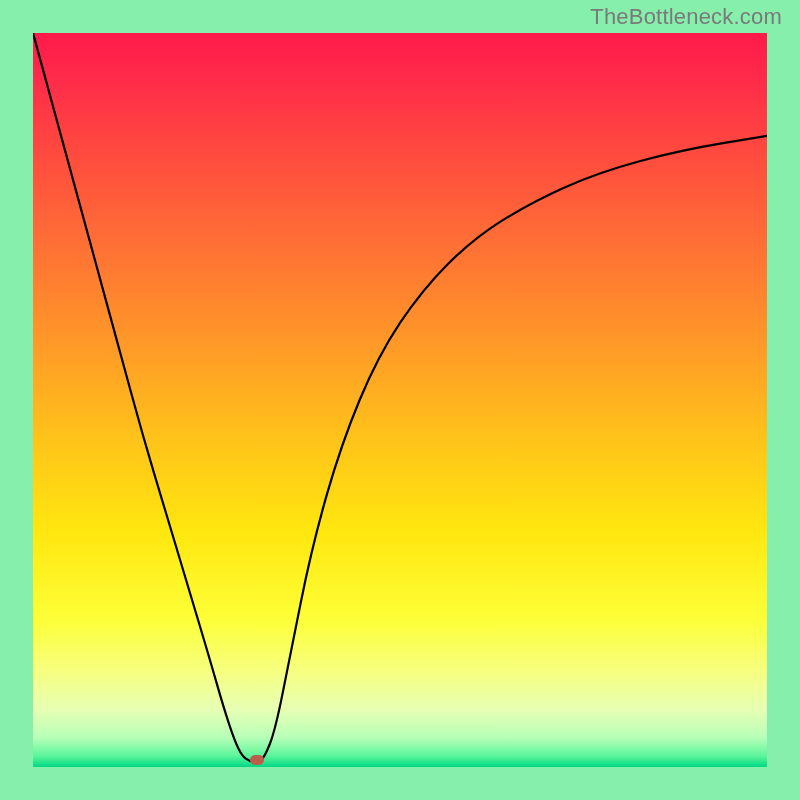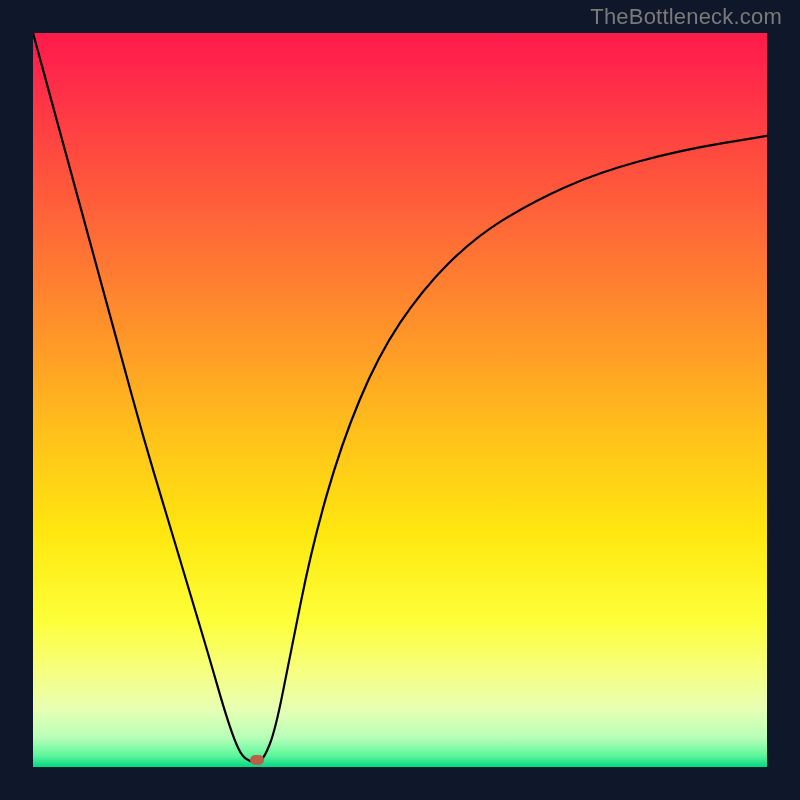--- a/index.html
+++ b/index.html
@@ -8,21 +8,21 @@
     width: 800px;
     height: 800px;
     background: #000;
     overflow: hidden;
     font-family: Arial, Helvetica, sans-serif;
   }
   .frame {
     position: relative;
     width: 800px;
     height: 800px;
-    background: #0f172a;
+    background: #86efac;
   }
   .watermark {
     position: absolute;
     top: 4px;
     right: 18px;
     color: #7a7a7a;
     font-size: 22px;
     font-weight: 400;
     letter-spacing: 0.2px;
     z-index: 5;

